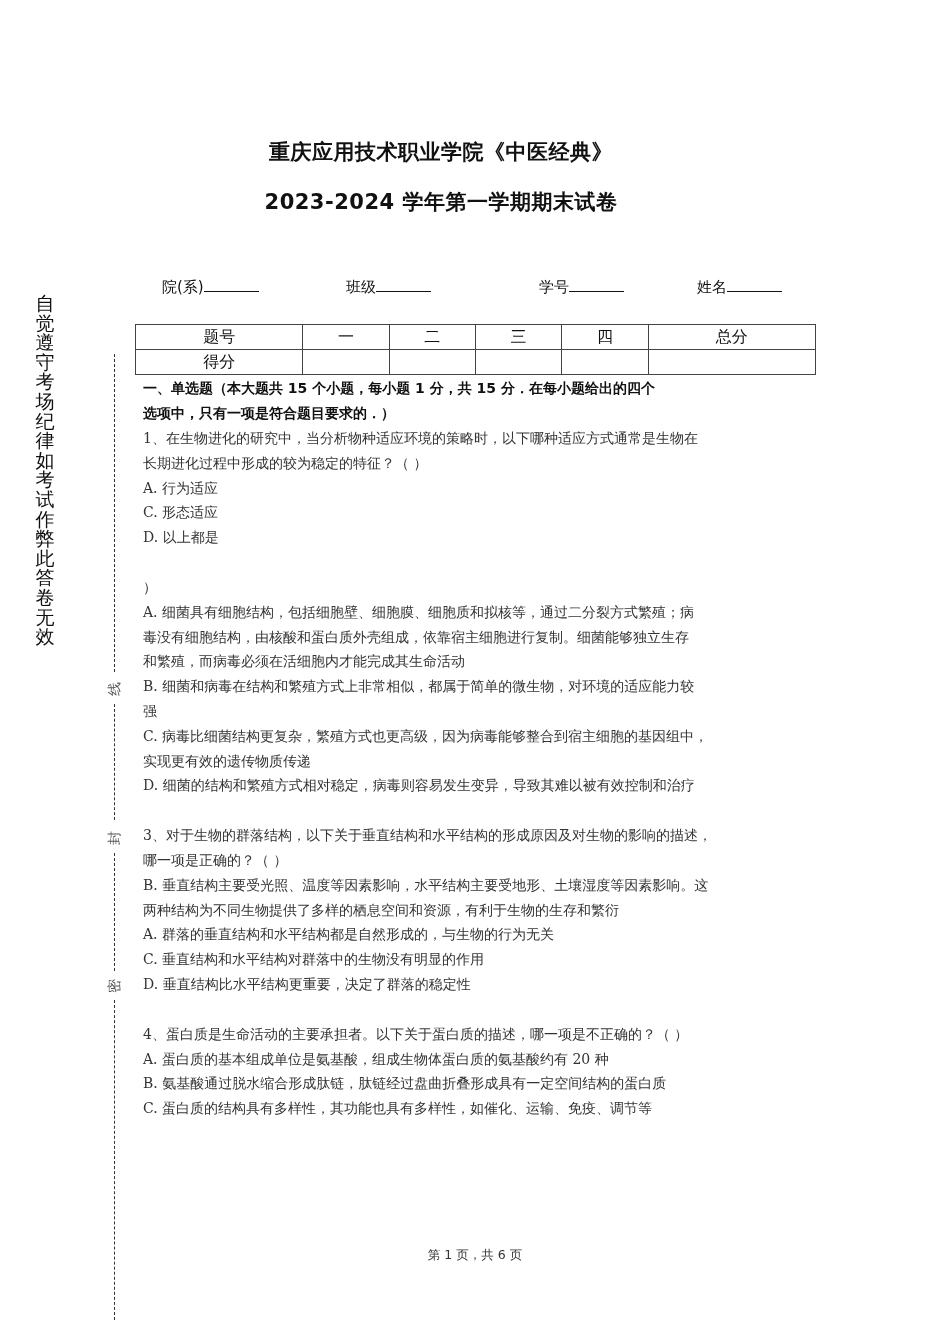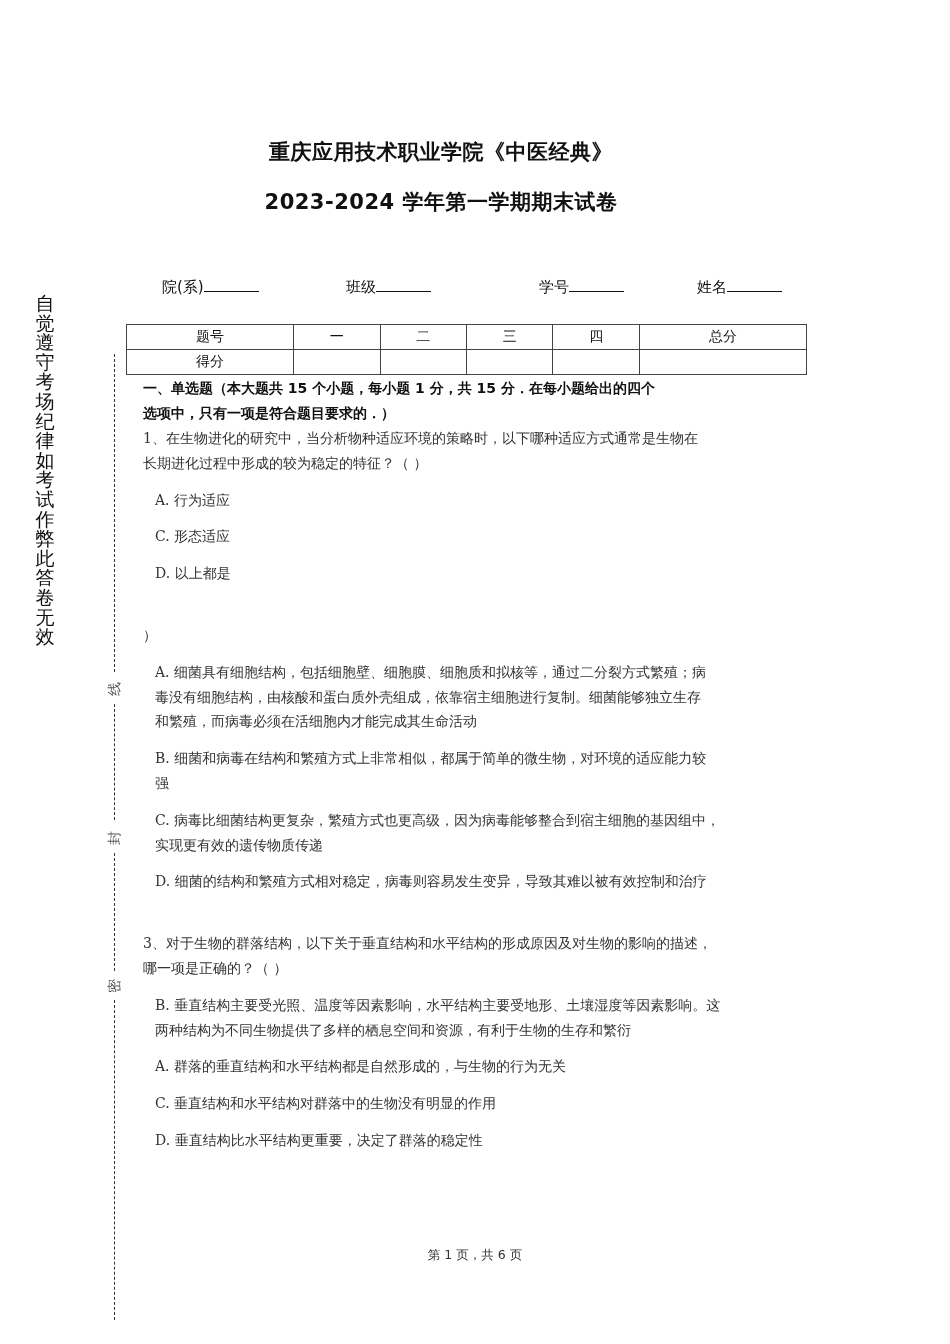--- a/index.html
+++ b/index.html
@@ -10,39 +10,39 @@
            font-family: "DejaVu Sans", "Liberation Sans", sans-serif; font-weight: bold;
            font-size: 21px; color: #111; letter-spacing: 0.5px; }
   .title.t1 { top: 138px; }
   .title.t2 { top: 188px; }
 
   .info-row { position: absolute; top: 276px; left: 0; width: 832px; height: 22px;
               font-family: "DejaVu Sans", "Liberation Sans", sans-serif; font-size: 15px; color: #111; }
   .info-row .f { position: absolute; white-space: nowrap; }
   .info-row .blank { display: inline-block; width: 55px; border-bottom: 1px solid #111; height: 15px; vertical-align: baseline; }
 
-  table.score { position: absolute; top: 324px; left: 126px; width: 681px; border-collapse: collapse;
-                font-family: "DejaVu Sans", "Liberation Sans", sans-serif; font-size: 14px; color: #111; }
+  table.score { position: absolute; top: 324px; left: 135px; width: 681px; border-collapse: collapse;
+                font-family: "DejaVu Sans", "Liberation Sans", sans-serif; font-size: 16px; color: #111; }
   table.score td { border: 1px solid #444; height: 24px; text-align: center; padding: 0; }
 
   .side-text { position: absolute; left: 30px; top: 294px; width: 30px;
                font-family: "DejaVu Sans", "Liberation Sans", sans-serif; font-size: 19px;
                line-height: 19.6px; color: #111; text-align: center; }
   .side-text span { display: block; }
 
   .dash { position: absolute; left: 114px; border-left: 1.4px dashed #333; width: 0; }
   .seal { position: absolute; left: 107px; width: 16px; font-size: 14px; color: #555;
           font-family: "DejaVu Sans", "Liberation Sans", sans-serif; transform: rotate(-90deg); text-align:center; }
 
   .content { position: absolute; left: 143px; top: 376px; width: 676px; }
   .section-head { font-family: "DejaVu Sans", "Liberation Sans", sans-serif; font-weight: bold;
                   font-size: 14px; line-height: 25px; color: #111; }
   .q { font-size: 14px; line-height: 24.8px; color: #333; }
   .q p { margin: 0; }
-  .q .opt { margin: 12px; }
+  .q .opt { margin: 0; }
   .gap { height: 25px; }
 
   .footer { position: absolute; top: 1247px; left: 0; width: 950px; text-align: center;
             font-family: "DejaVu Sans", "Liberation Sans", sans-serif; font-size: 12.5px; color: #333; }
 </style>
 </head>
 <body>
 
 <div class="title t1">重庆应用技术职业学院《中医经典》</div>
 <div class="title t2">2023-2024 学年第一学期期末试卷</div>
@@ -160,15 +160,21 @@
     </div>
     <div class="opt">
       <p>C.  垂直结构和水平结构对群落中的生物没有明显的作用</p>
     </div>
     <div class="opt">
       <p>D.  垂直结构比水平结构更重要，决定了群落的稳定性</p>
     </div>
   </div>
   <div class="gap"></div>
 
+  <div class="q">
+    <p>4、蛋白质是生命活动的主要承担者。以下关于蛋白质的描述，哪一项是不正确的？（    ）</p>
+    <p class="opt">A.  蛋白质的基本组成单位是氨基酸，组成生物体蛋白质的氨基酸约有 20 种</p>
+    <p class="opt">B.  氨基酸通过脱水缩合形成肽链，肽链经过盘曲折叠形成具有一定空间结构的蛋白质</p>
+    <p class="opt">C.  蛋白质的结构具有多样性，其功能也具有多样性，如催化、运输、免疫、调节等</p>
+  </div>
 </div>
 
 <div class="footer">第 1 页，共 6 页</div>
 
 </body></html>

